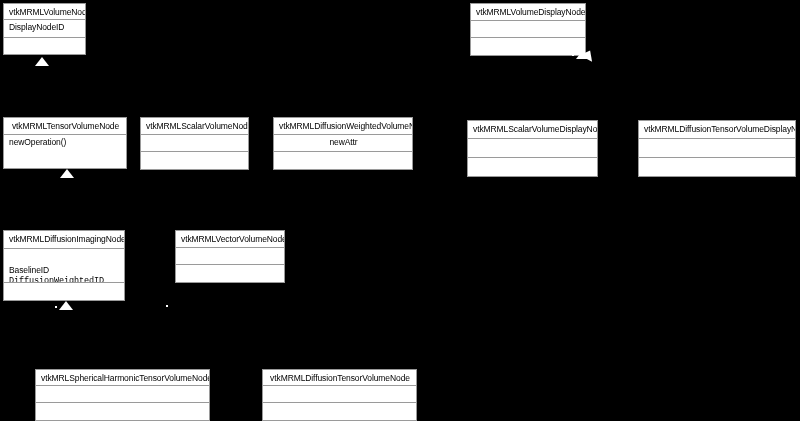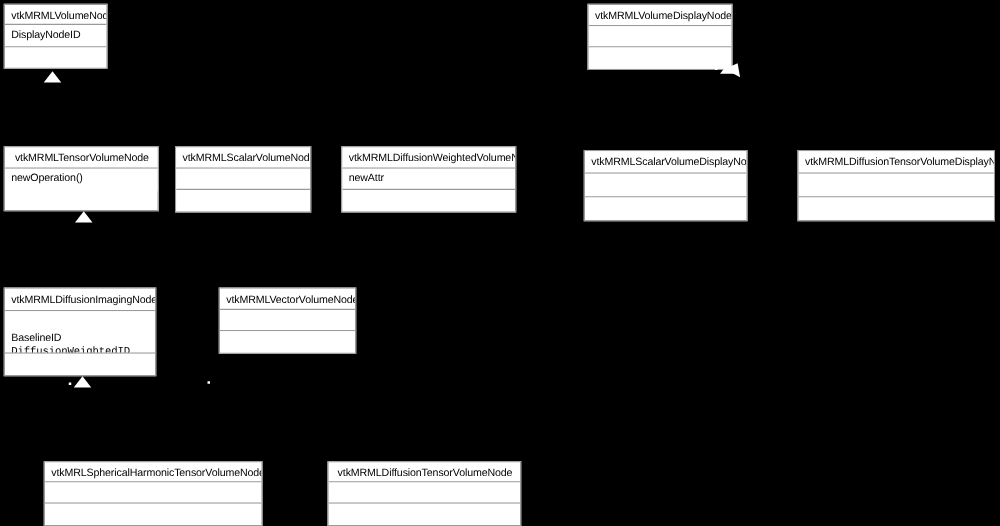--- a/index.html
+++ b/index.html
@@ -112,21 +112,21 @@
       <div class="uml-compartment" style="height: 18px; border-bottom-color: rgb(154, 154, 154);">
         <div class="uml-name" style="color: rgb(0, 0, 0);">vtkMRMLScalarVolumeNode</div>
       </div>
       <div class="uml-compartment uml-attrs uml-empty" style="height: 17px; border-bottom-color: rgb(154, 154, 154);"></div>
       <div class="uml-compartment uml-ops uml-empty" style="height: 18px;"></div>
     </div>
     <div class="uml-class" style="left: 273px; top: 117px; width: 140px; height: 53px; background: rgb(255, 255, 255); border-color: rgb(154, 154, 154);">
       <div class="uml-compartment" style="height: 18px; border-bottom-color: rgb(154, 154, 154);">
         <div class="uml-name" style="color: rgb(0, 0, 0);">vtkMRMLDiffusionWeightedVolumeNode</div>
       </div>
-      <div class="uml-compartment uml-attrs" style="height: 17px; border-bottom-color: rgb(154, 154, 154);">
+      <div class="uml-compartment uml-attrs" style="height: 17px; border-bottom-color: rgb(154, 154, 154); text-align: center;">
         <div class="uml-attr-line" style="color: rgb(0, 0, 0);">newAttr</div>
       </div>
       <div class="uml-compartment uml-ops uml-empty" style="height: 18px;"></div>
     </div>
     <div class="uml-class" style="left: 467px; top: 120px; width: 131px; height: 57px; background: rgb(255, 255, 255); border-color: rgb(154, 154, 154);">
       <div class="uml-compartment" style="height: 19px; border-bottom-color: rgb(154, 154, 154);">
         <div class="uml-name" style="color: rgb(0, 0, 0);">vtkMRMLScalarVolumeDisplayNode</div>
       </div>
       <div class="uml-compartment uml-attrs uml-empty" style="height: 19px; border-bottom-color: rgb(154, 154, 154);"></div>
       <div class="uml-compartment uml-ops uml-empty" style="height: 19px;"></div>

